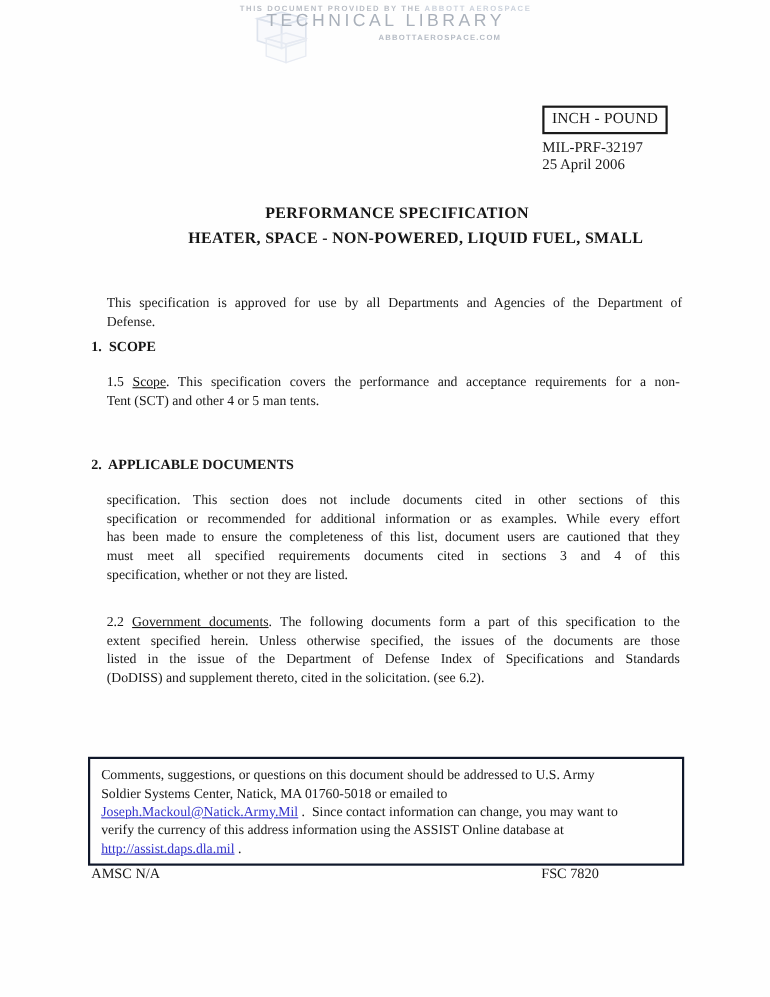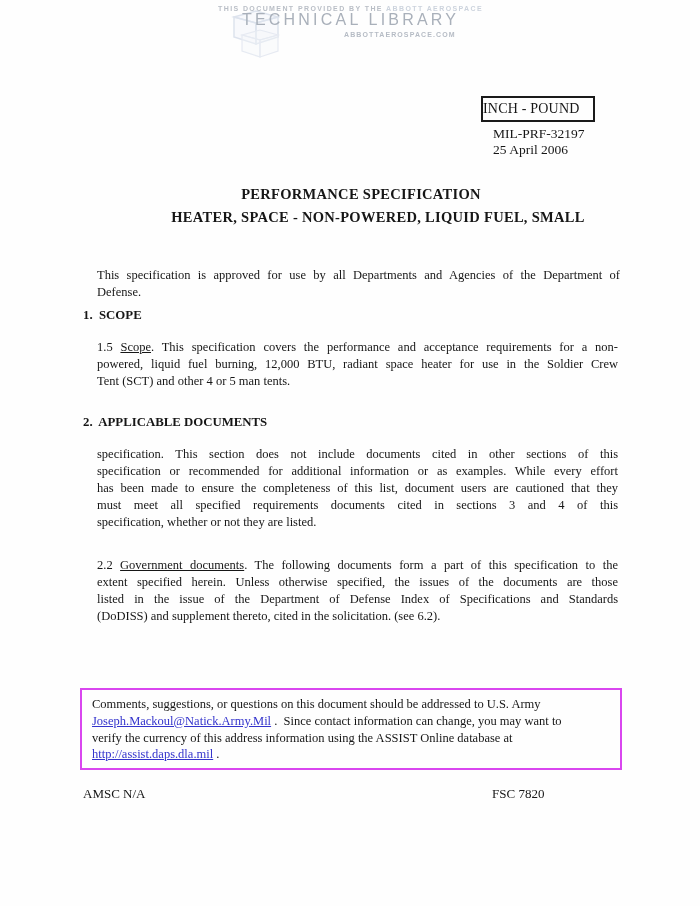--- a/index.html
+++ b/index.html
@@ -18,23 +18,23 @@
   .wm-line1 .brand{color:#ccd3dd;}
   .wm-title{position:absolute;top:11px;left:242px;
     font-family:"Liberation Sans","DejaVu Sans",sans-serif;
     font-size:16px;font-weight:500;letter-spacing:3.2px;color:#a9b0ba;white-space:pre;}
   .wm-site{position:absolute;top:31px;left:344px;
     font-family:"Liberation Sans","DejaVu Sans",sans-serif;
     font-size:7px;font-weight:bold;letter-spacing:1.1px;color:#b6bcc5;white-space:pre;}
   .wm-cube{position:absolute;top:7px;left:226px;}
   
   .inch-pound-box{
-    position:absolute;top:96px;left:481px;width:110px;height:22px;
+    position:absolute;top:96px;left:493px;width:110px;height:22px;
     border:2px solid #1a1a1a;
-    display:flex;align-items:center;justify-content:flex-start;
+    display:flex;align-items:center;justify-content:center;
     font-size:14px;letter-spacing:0.2px;white-space:pre;
   }
   .doc-number{position:absolute;top:126px;left:493px;font-size:13.5px;}
   .doc-date{position:absolute;top:142px;left:493px;font-size:13.5px;}
   
   .title1{position:absolute;top:175px;left:0;width:700px;margin:11px;
     text-align:center;font-size:14.5px;font-weight:bold;letter-spacing:0.3px;}
   .title2{position:absolute;top:209px;left:0;width:700px;margin:0;
     text-align:center;font-size:14.5px;font-weight:bold;letter-spacing:0.3px;padding-left:28px;}
   
@@ -48,21 +48,21 @@
   .heading{position:absolute;left:83px;font-size:12.8px;font-weight:bold;white-space:pre;}
   .approval{top:243px;left:97px;width:523px;margin-top:24px;}
   .h-scope{top:308px;}
   .p11{top:339px;left:97px;width:521px;}
   .h-appdocs{top:415px;}
   .p21{top:446px;left:97px;width:521px;}
   .p22{top:557px;left:97px;width:521px;}
   
   .comments-box{
     position:absolute;top:688px;left:80px;width:518px;
-    border:2px solid #d946ef;
+    border:2px solid #0f172a;
     padding:6px 10px 5px 10px;
   }
   .comments-box .para{position:static;}
   
   .footer-amsc{position:absolute;top:786px;left:83px;font-size:13px;}
   .footer-fsc{position:absolute;top:786px;left:492px;font-size:13px;}
 </style>
 </head>
 <body>
 
@@ -92,21 +92,20 @@
   <h2 class="title2">HEATER, SPACE - NON-POWERED, LIQUID FUEL, SMALL</h2>
 
   <div class="para just approval">
       <div class="tline first"><span>This specification is approved for use by all Departments and Agencies of the Department of</span></div>
       <div class="tline last"><span>Defense.</span></div>
     </div>
 
   <div class="heading h-scope">1.  SCOPE</div>
   <div class="para just p11">
       <div class="tline first"><span>1.5 </span><span class="und">Scope</span><span>.  This specification covers the performance and acceptance requirements for a non-</span></div>
-      <div class="tline"><span>powered, liquid fuel burning, 12,000 BTU, radiant space heater for use in the Soldier Crew</span></div>
       <div class="tline last"><span>Tent (SCT) and other 4 or 5 man tents.</span></div>
     </div>
 
   <div class="heading h-appdocs">2.  APPLICABLE DOCUMENTS</div>
   <div class="para just p21">
       <div class="tline"><span>specification.  This section does not include documents cited in other sections of this</span></div>
       <div class="tline"><span>specification or recommended for additional information or as examples.  While every effort</span></div>
       <div class="tline"><span>has been made to ensure the completeness of this list, document users are cautioned that they</span></div>
       <div class="tline"><span>must meet all specified requirements documents cited in sections 3 and 4 of this</span></div>
       <div class="tline last"><span>specification, whether or not they are listed.</span></div>
@@ -114,20 +113,21 @@
   <div class="para just p22">
       <div class="tline first"><span>2.2 </span><span class="und">Government documents</span><span>.  The following documents form a part of this specification to the</span></div>
       <div class="tline"><span>extent specified herein.  Unless otherwise specified, the issues of the documents are those</span></div>
       <div class="tline"><span>listed in the issue of the Department of Defense Index of Specifications and Standards</span></div>
       <div class="tline last"><span>(DoDISS) and supplement thereto, cited in the solicitation. (see 6.2).</span></div>
     </div>
 
   <div class="comments-box">
     <div class="para plain">
         <div class="tline first"><span>Comments, suggestions, or questions on this document should be addressed to U.S. Army</span></div>
+        <div class="tline"><span>Soldier Systems Center, Natick, MA 01760-5018 or emailed to</span></div>
         <div class="tline"><span class="link">Joseph.Mackoul@Natick.Army.Mil</span><span> .  Since contact information can change, you may want to</span></div>
         <div class="tline"><span>verify the currency of this address information using the ASSIST Online database at</span></div>
         <div class="tline last"><span class="link">http://assist.daps.dla.mil</span><span> .</span></div>
       </div>
   </div>
 
   <div class="footer-amsc">AMSC N/A</div>
   <div class="footer-fsc">FSC 7820</div>
 
 </div>

